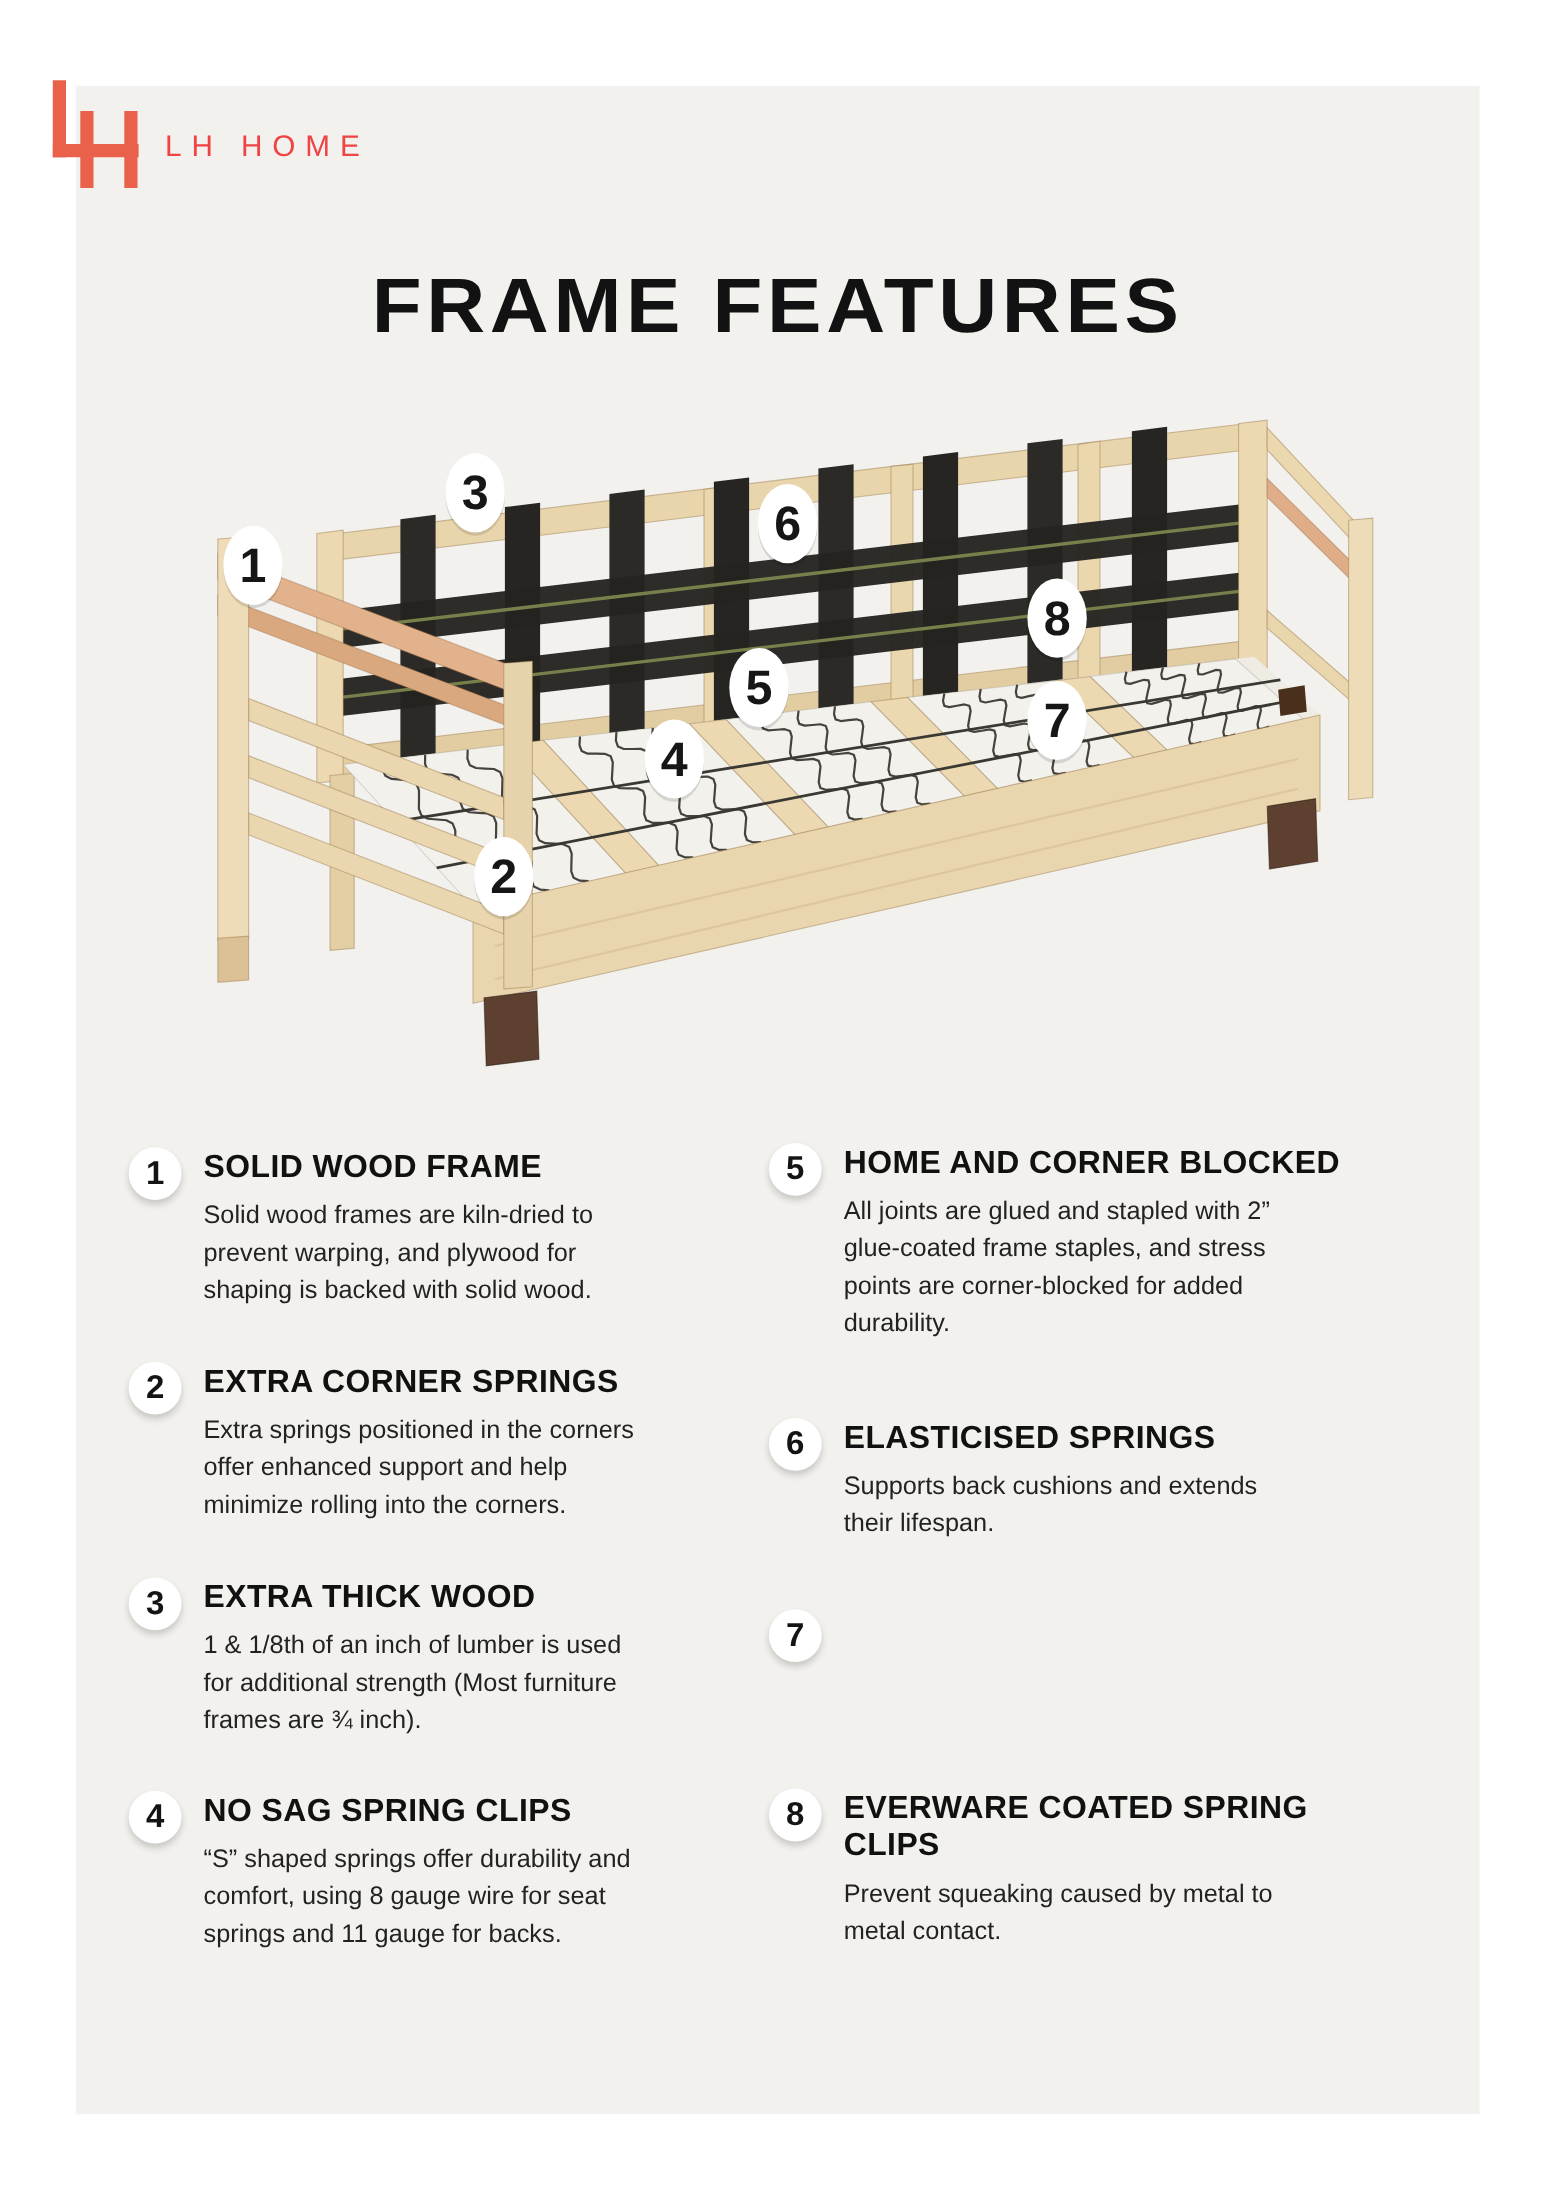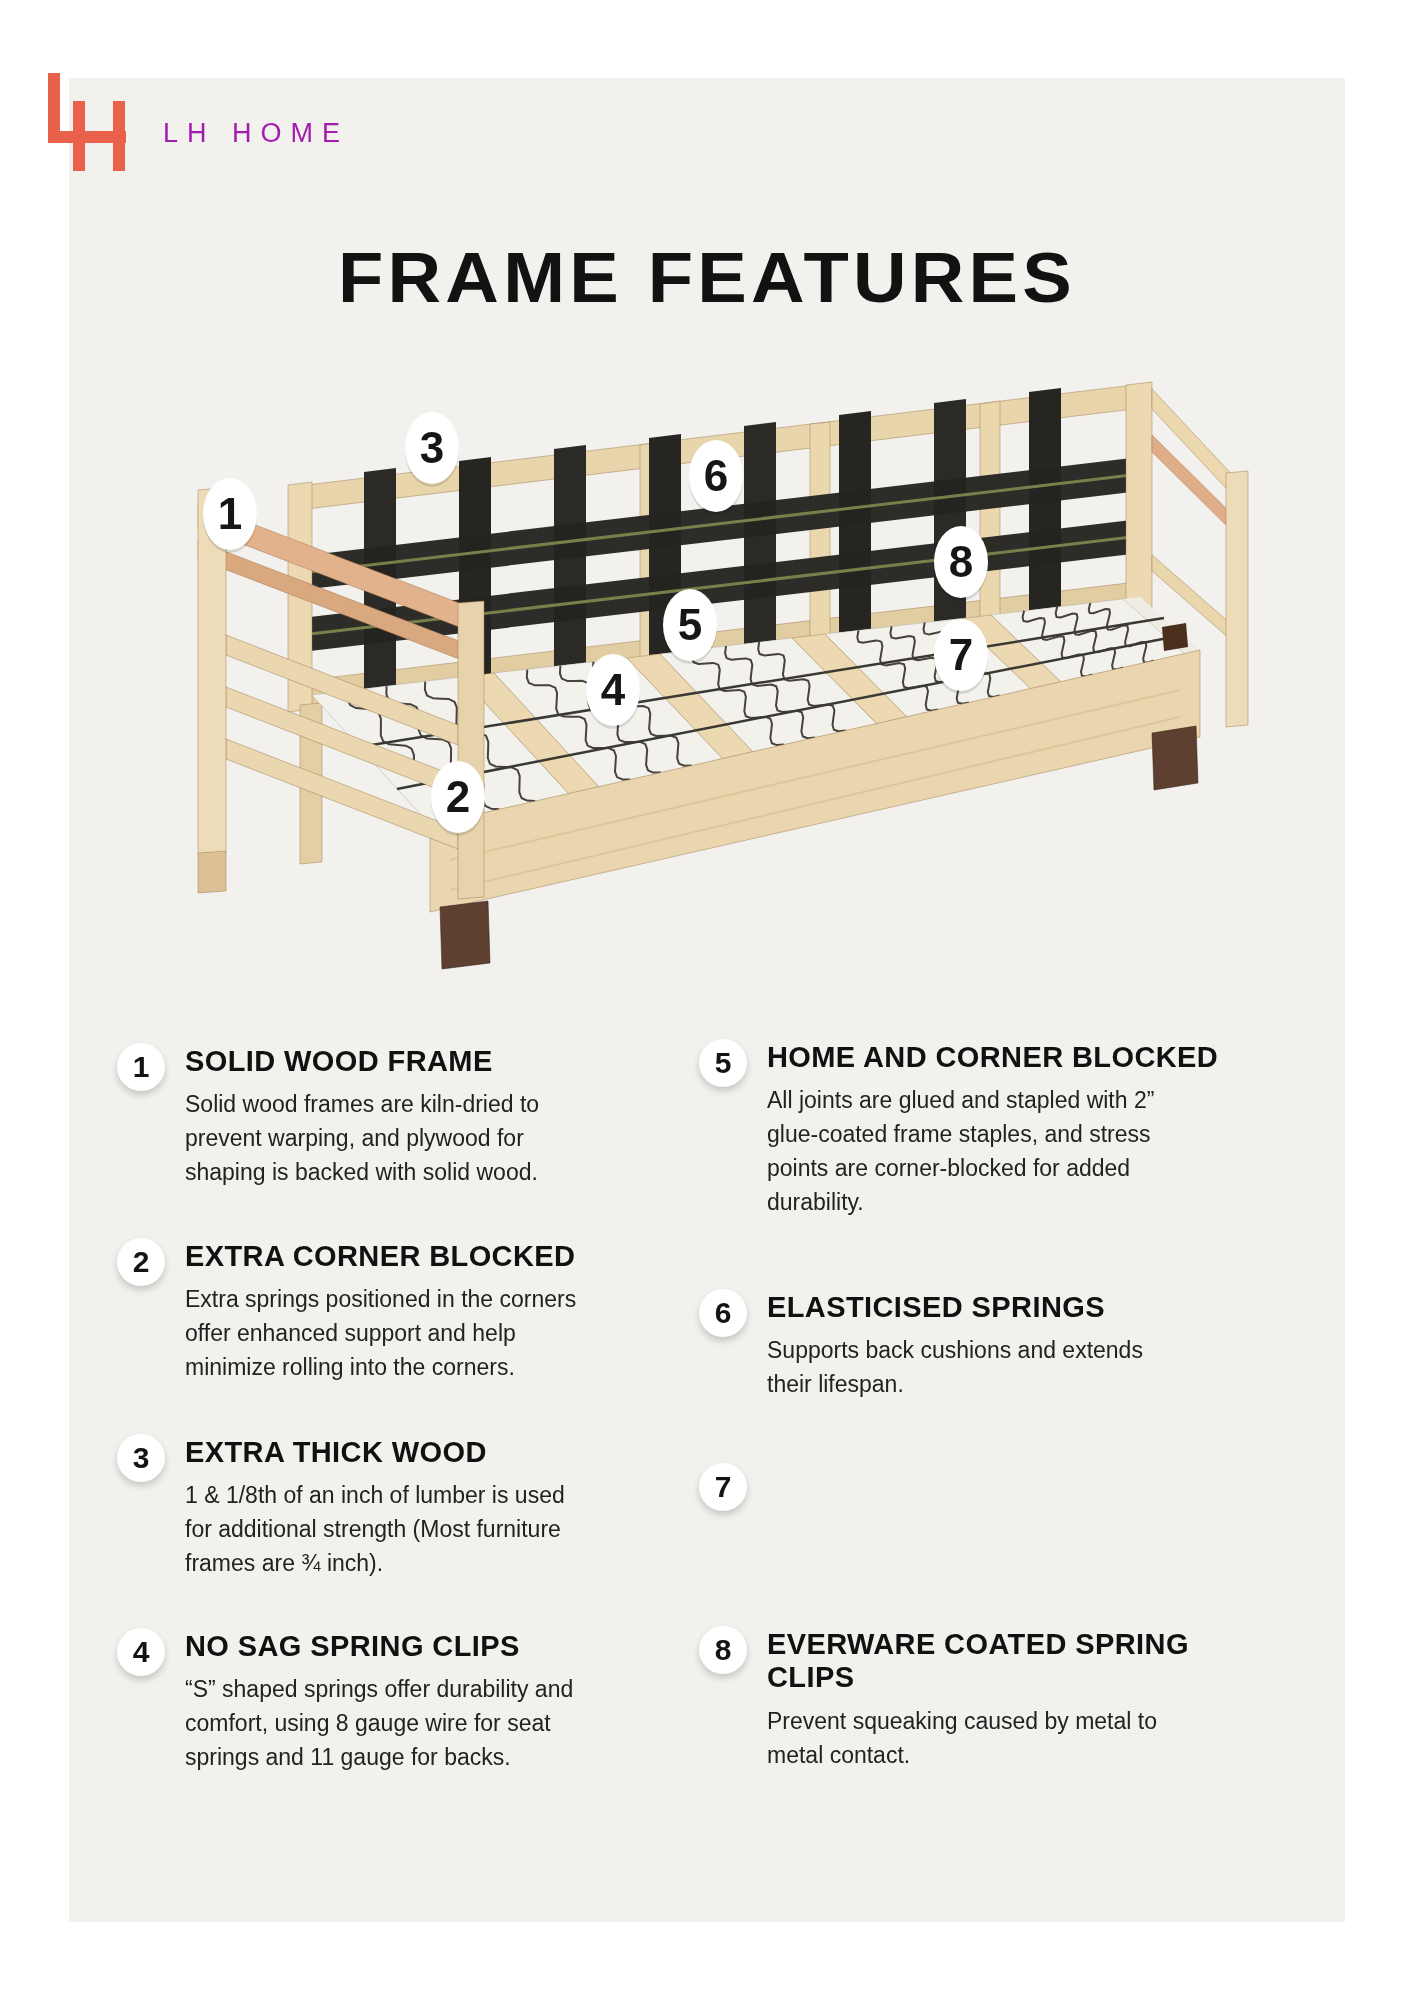--- a/index.html
+++ b/index.html
@@ -1,21 +1,21 @@
 <!DOCTYPE html>
 <html><head>
 <meta charset="utf-8">
 <style>
   html,body{margin:0;padding:0;background:#ffffff;}
   .page{position:relative;width:1414px;height:2000px;background:#ffffff;overflow:hidden;
         font-family:"Liberation Sans",sans-serif;color:#1d1d1d;}
   .panel{position:absolute;left:69px;top:78px;width:1276px;height:1844px;background:#f2f1ed;}
   .logo-mark{position:absolute;left:48px;top:73px;width:78px;height:98px;overflow:visible;}
-  .brand-name{position:absolute;left:163px;top:118px;font-size:27px;font-weight:500;
-              letter-spacing:9px;color:#a21caf;text-align:right;}
+  .brand-name{position:absolute;left:150px;top:118px;font-size:27px;font-weight:500;
+              letter-spacing:9px;color:#ef4444;text-align:right;}
   .title{position:absolute;left:0;top:238px;width:1414px;margin:0;text-align:center;
          font-size:70px;font-weight:800;letter-spacing:4px;color:#121212;
          transform:scaleX(1.06);transform-origin:center;}
   .frame-art{position:absolute;left:140px;top:305px;width:1110px;height:710px;}
   #frame-svg .wd{stroke:rgba(150,118,72,.45);stroke-width:1;}
   #frame-svg .pk{stroke:rgba(150,100,60,.4);stroke-width:1;}
   #frame-svg .dk{stroke:none;}
   #frame-svg .lg{stroke:rgba(40,24,12,.5);stroke-width:1;}
   #frame-svg .wh{stroke:rgba(120,120,110,.25);stroke-width:1;}
   .feature{position:absolute;display:flex;align-items:flex-start;}
@@ -201,21 +201,21 @@
       <div class="feature-heading">SOLID WOOD FRAME</div>
       <div class="feature-body">Solid wood frames are kiln-dried to
 prevent warping, and plywood for
 shaping is backed with solid wood.</div>
     </div>
   </div>
 
   <div class="feature leftcol f2">
     <div class="num-circle">2</div>
     <div class="feature-text">
-      <div class="feature-heading">EXTRA CORNER BLOCKED</div>
+      <div class="feature-heading">EXTRA CORNER SPRINGS</div>
       <div class="feature-body">Extra springs positioned in the corners
 offer enhanced support and help
 minimize rolling into the corners.</div>
     </div>
   </div>
 
   <div class="feature leftcol f3">
     <div class="num-circle">3</div>
     <div class="feature-text">
       <div class="feature-heading">EXTRA THICK WOOD</div>

